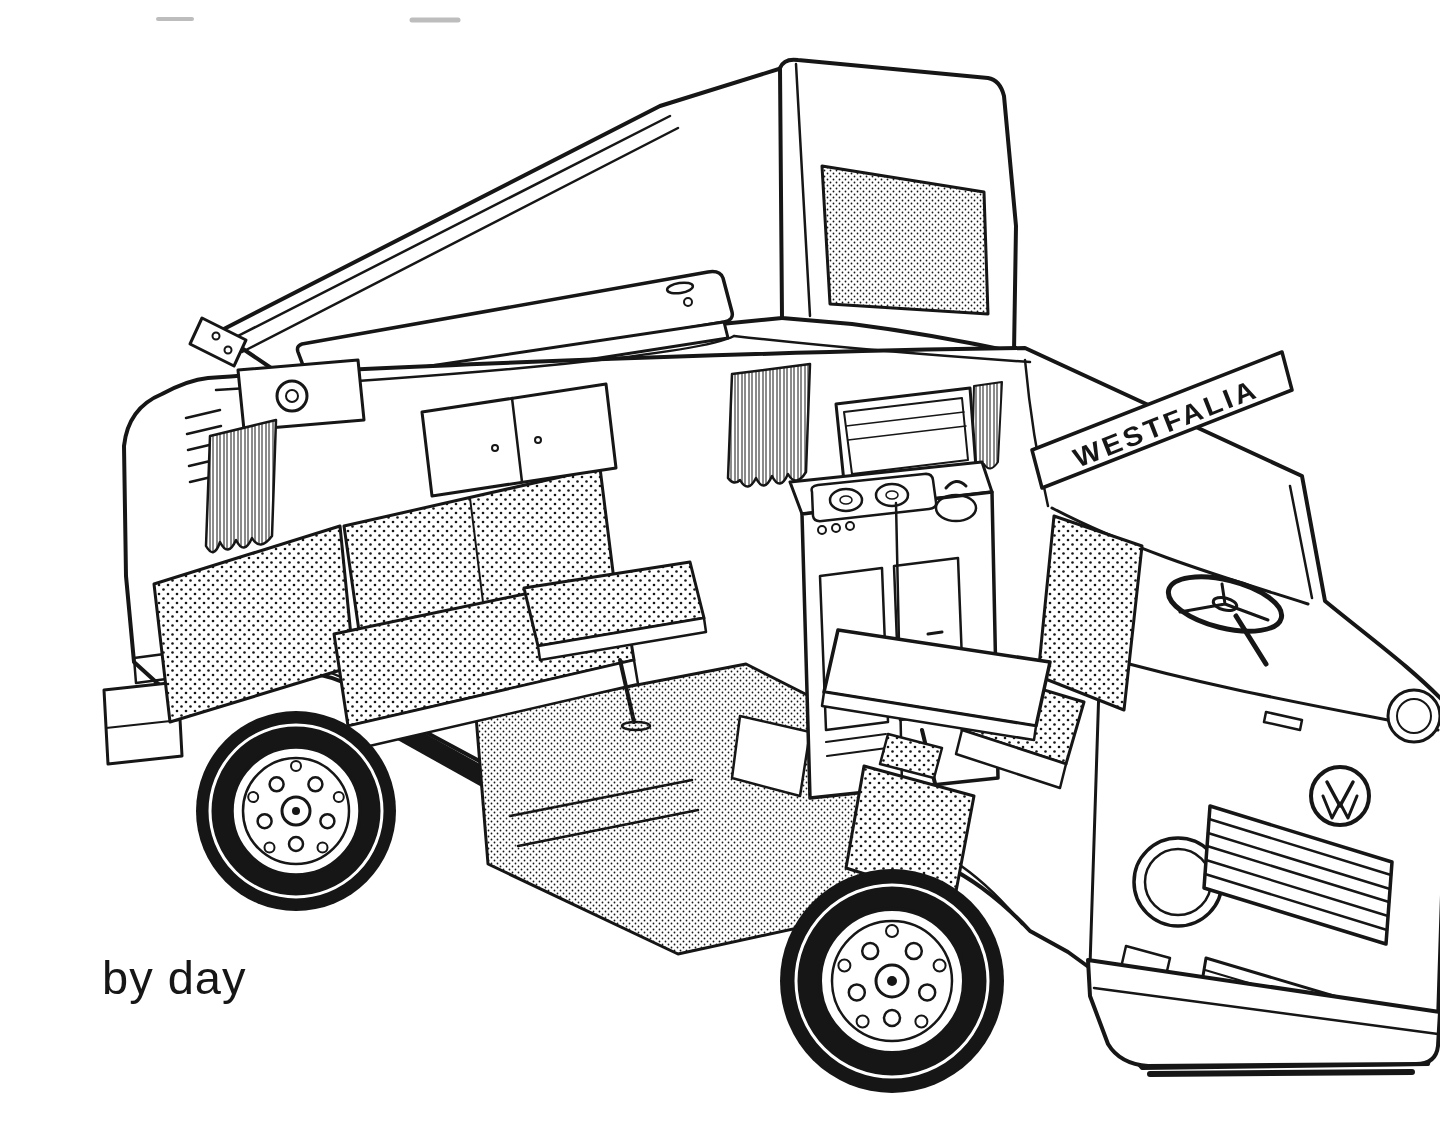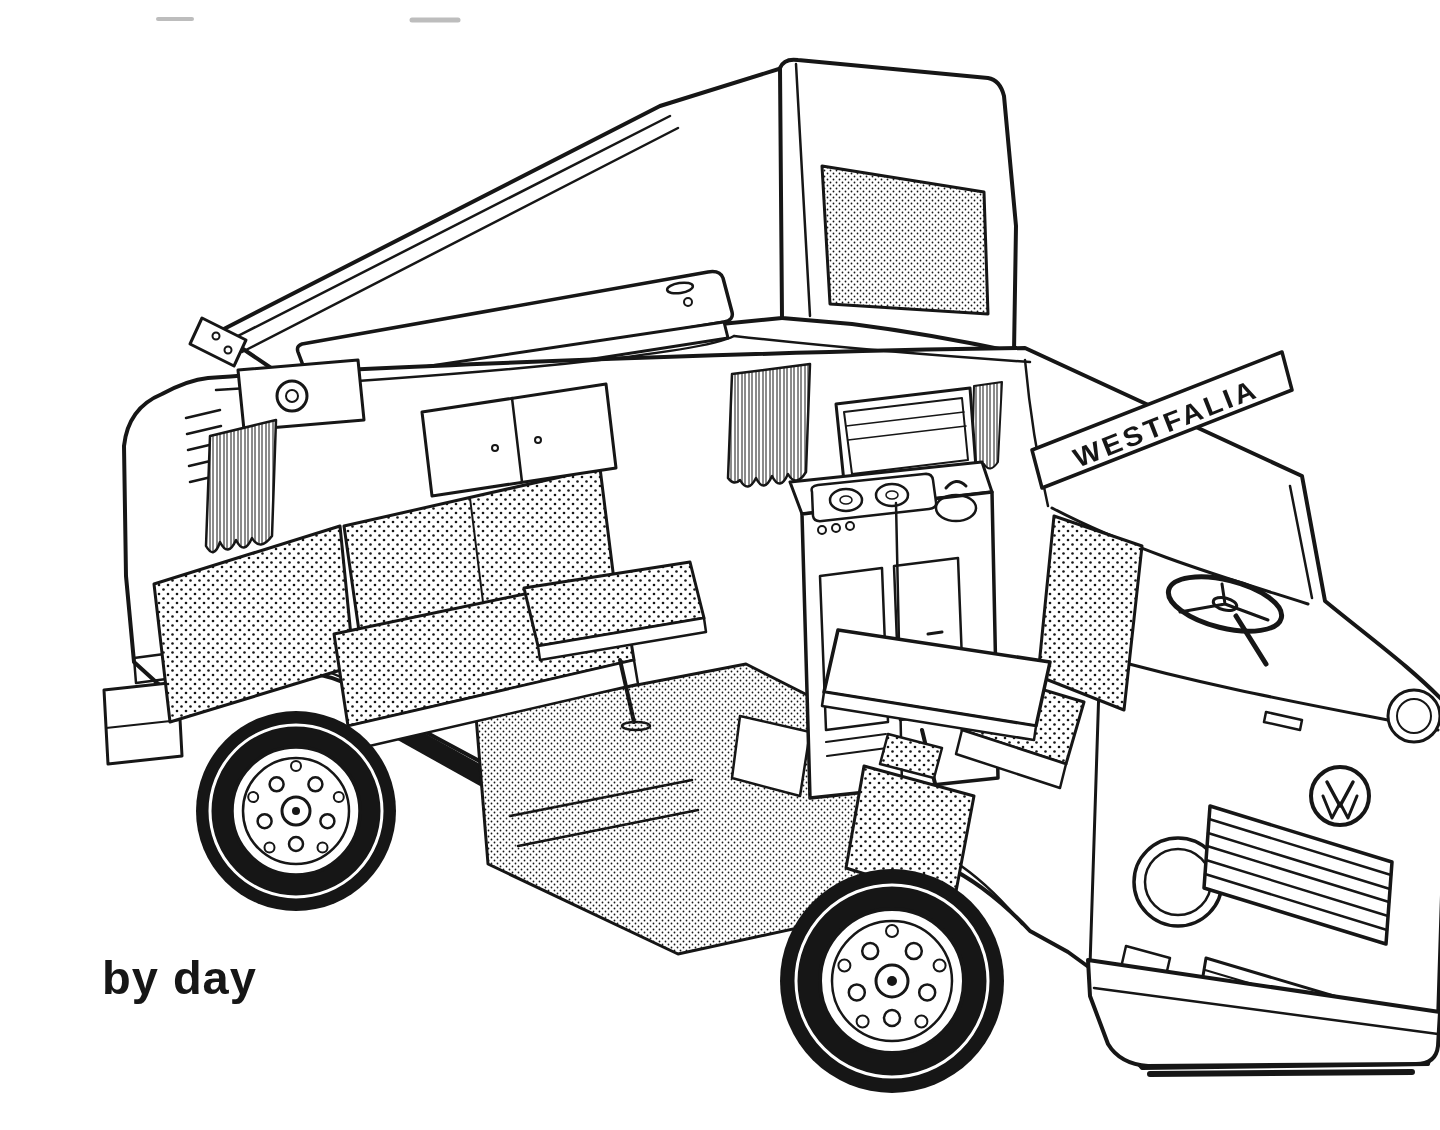--- a/index.html
+++ b/index.html
@@ -8,21 +8,21 @@
     width:1440px;height:1130px;
     background:#ffffff;
     overflow:hidden;
     font-family:"Liberation Sans", sans-serif;
   }
   .art{position:absolute;inset:0;}
   .caption{
     position:absolute;
     left:62px;top:934px;
     font-size:47px;
-    font-weight:bold;
+    font-weight:normal;
     letter-spacing:1px;
     color:#161616;
   }
   .brandtext{
     font-family:"Liberation Sans", sans-serif;
     font-weight:bold;
     letter-spacing:3px;
     fill:#161616;
     stroke:none;
   }

